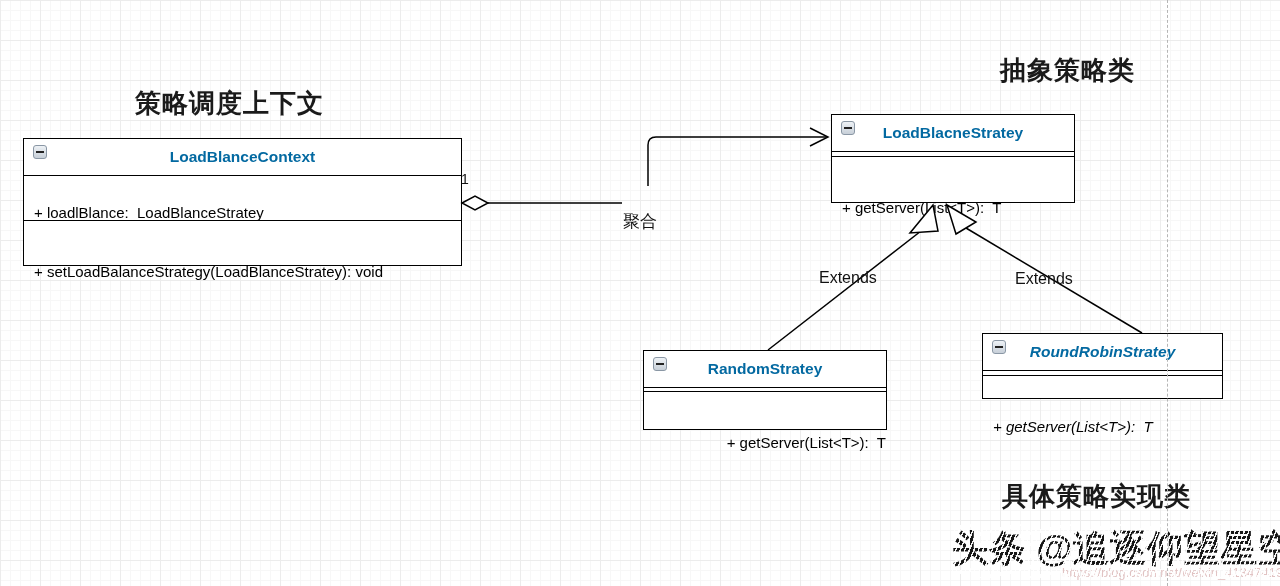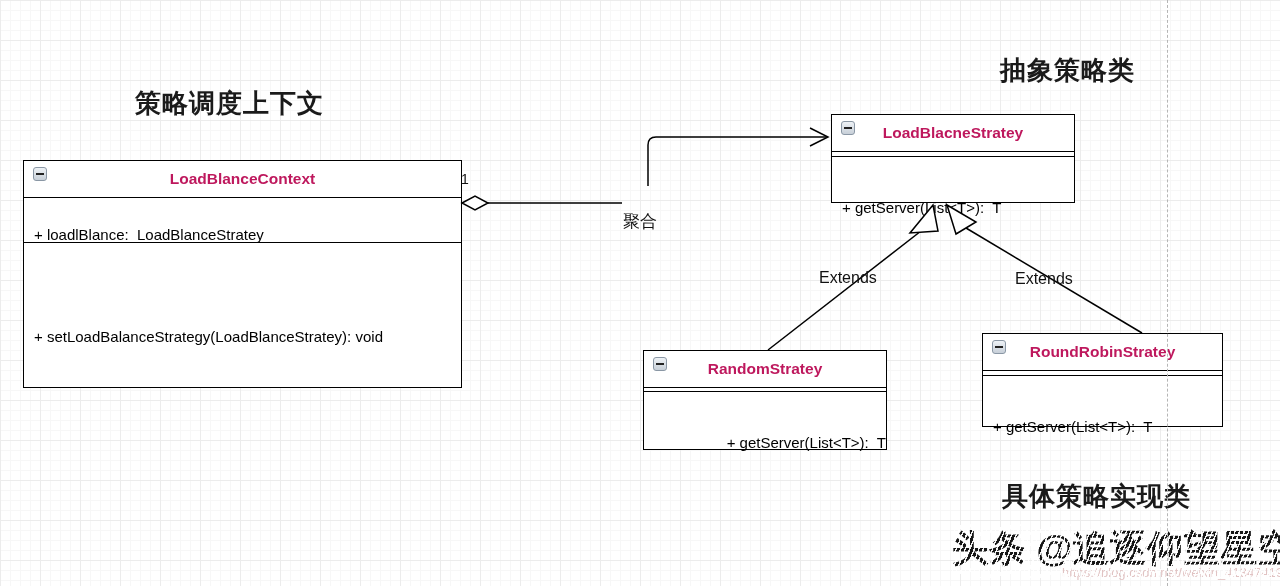--- a/index.html
+++ b/index.html
@@ -45,21 +45,21 @@
     height: 36.5px;
     flex: 0 0 auto;
     border-bottom: 1.6px solid #000000;
     display: flex;
     align-items: center;
     justify-content: center;
   }
   .uml-title {
     font-size: 15.5px;
     font-weight: 700;
-    color: #be185d;
+    color: #0369a1;
     white-space: pre;
   }
   .collapse-icon {
     position: absolute;
     left: 9px;
     top: 6px;
     width: 14px;
     height: 14px;
     border: 1px solid #8a97a5;
     border-radius: 3px;
@@ -181,21 +181,21 @@
 
     <line x1="966" y1="228" x2="1142" y2="333" stroke="#000000" stroke-width="1.5"></line>
     <polygon points="947,205 956,234 976,222" fill="#ffffff" stroke="#000000" stroke-width="1.5"></polygon>
   </svg>
 
   <div class="edge-label" style="left:461px; top:171px; font-size:14px;">1</div>
   <div class="edge-label" style="left:623px; top:187px; font-size:17px;margin-top:23px;">聚合</div>
   <div class="edge-label" style="left:819px; top:269px; font-size:16px;">Extends</div>
   <div class="edge-label" style="left:1015px; top:270px; font-size:16px;">Extends</div>
 
-  <div class="uml-class" style="left:23px; top:160px; width:439px; height:228px;">
+  <div class="uml-class" style="left:23px; top:138px; width:439px; height:128px;">
     <div class="uml-header">
       <span class="collapse-icon">
         <span class="minus-glyph"></span>
       </span>
       <span class="uml-title">LoadBlanceContext</span>
     </div>
     <div class="uml-attrs" style="height:45px;justify-content:flex-end;">
       <div class="member">+ loadlBlance:  LoadBlanceStratey</div>
     </div>
     <div class="uml-methods">
@@ -209,34 +209,34 @@
         <span class="minus-glyph"></span>
       </span>
       <span class="uml-title">LoadBlacneStratey</span>
     </div>
     <div class="uml-attrs empty"></div>
     <div class="uml-methods">
       <div class="member">+ getServer(List&lt;T&gt;):  T</div>
     </div>
   </div>
 
-  <div class="uml-class" style="left:643px; top:350px; width:244px; height:100px;text-align:right;">
+  <div class="uml-class" style="left:643px; top:350px; width:244px; height:80px;text-align:right;">
     <div class="uml-header">
       <span class="collapse-icon">
         <span class="minus-glyph"></span>
       </span>
       <span class="uml-title">RandomStratey</span>
     </div>
     <div class="uml-attrs empty" style="height:4px;"></div>
     <div class="uml-methods">
       <div class="member">+ getServer(List&lt;T&gt;):  T</div>
     </div>
   </div>
 
-  <div class="uml-class" style="left:982px; top:333px; width:241px; height:94px;">
+  <div class="uml-class" style="left:982px; top:333px; width:241px; height:66px;font-style:italic;">
     <div class="uml-header">
       <span class="collapse-icon">
         <span class="minus-glyph"></span>
       </span>
       <span class="uml-title">RoundRobinStratey</span>
     </div>
     <div class="uml-attrs empty"></div>
     <div class="uml-methods">
       <div class="member">+ getServer(List&lt;T&gt;):  T</div>
     </div>

